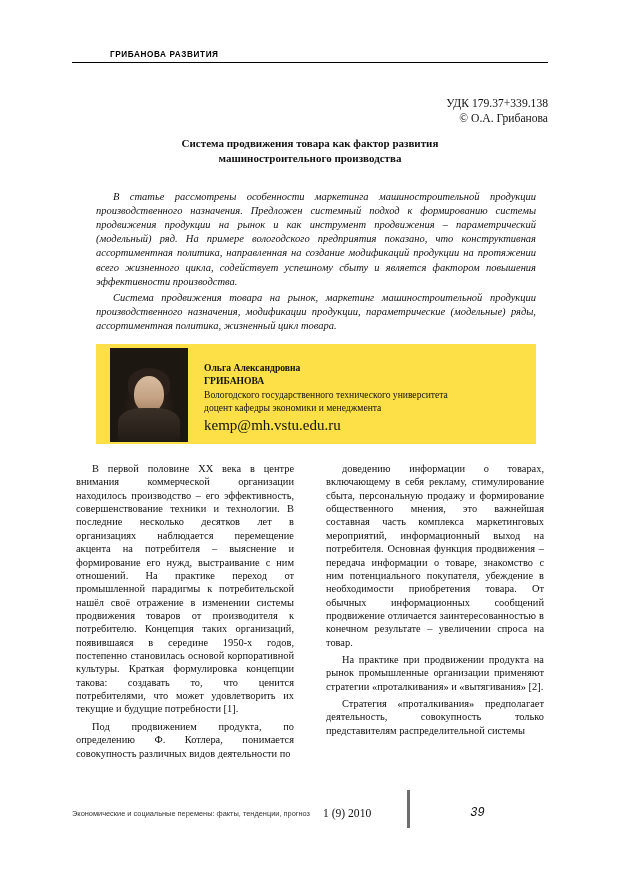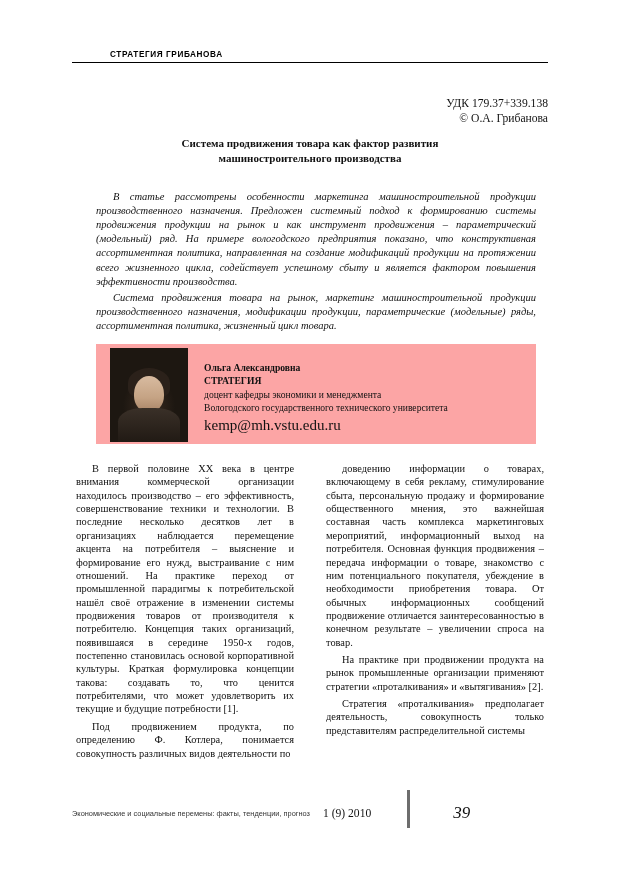--- a/index.html
+++ b/index.html
@@ -91,21 +91,21 @@
     text-indent: 17px;
   }
 
   
   .author-block {
     position: absolute;
     left: 96px;
     top: 344px;
     width: 440px;
     height: 100px;
-    background: #fca5a5;
+    background: #fde047;
   }
   .author-photo {
     position: absolute;
     left: 14px;
     top: 4px;
     width: 78px;
     height: 94px;
     background:
       radial-gradient(ellipse 26px 30px at 50% 62%, #3c3026 0%, #2a2018 55%, #1d1711 100%),
       linear-gradient(160deg, #6f6153 0%, #4a3f33 45%, #2c241c 100%);
@@ -196,32 +196,33 @@
     white-space: nowrap;
   }
   .footer-bar {
     width: 3px;
     height: 38px;
     background: #6d6d6d;
     margin-left: 36px;
     margin-top: -8px;
   }
   .footer-page {
-    font-size: 17px;
+    font-size: 12px;
     font-style: italic;
-    margin-left: 43px;
+    margin-left: 60px;
+    font-family: Liberation Mono, monospace;
   }
 </style>
 </head>
 <body>
 
 <div class="page">
 
   <div class="runhead-wrap">
-    <div class="runhead">СТРАТЕГИЯ ГРИБАНОВА</div>
+    <div class="runhead">ГРИБАНОВА РАЗВИТИЯ</div>
     <div class="runhead-rule"></div>
   </div>
 
   <div class="udc-block">
     <div>УДК 179.37+339.138</div>
     <div>© О.А. Грибанова</div>
   </div>
 
   <div class="title">
     <span>Система продвижения товара как фактор развития</span>
@@ -233,23 +234,23 @@
   <div class="keywords">Система продвижения товара на рынок, маркетинг машиностроительной продукции производственного назначения, модификации продукции, параметрические (модельные) ряды, ассортиментная политика, жизненный цикл товара.</div>
 
   <div class="author-block">
     <div class="author-photo">
       <div class="photo-hair"></div>
       <div class="photo-face"></div>
       <div class="photo-body"></div>
     </div>
     <div class="author-text">
       <div class="author-name-first">Ольга Александровна</div>
-      <div class="author-name-last">СТРАТЕГИЯ</div>
+      <div class="author-name-last">ГРИБАНОВА</div>
+      <div>Вологодского государственного технического университета</div>
       <div>доцент кафедры экономики и менеджмента</div>
-      <div>Вологодского государственного технического университета</div>
       <div class="author-email">kemp@mh.vstu.edu.ru</div>
     </div>
   </div>
 
   <div class="columns">
     <div class="col">
       <p>В первой половине XX века в центре внимания коммерческой организации находилось производство – его эффективность, совершенствование техники и технологии. В последние несколько десятков лет в организациях наблюдается перемещение акцента на потребителя – выяснение и формирование его нужд, выстраивание с ним отношений. На практике переход от промышленной парадигмы к потребительской нашёл своё отражение в изменении системы продвижения товаров от производителя к потребителю. Концепция таких организаций, появившаяся в середине 1950-х годов, постепенно становилась основой корпоративной культуры. Краткая формулировка концепции такова: создавать то, что ценится потребителями, что может удовлетворить их текущие и будущие потребности [1].</p>
       <p>Под продвижением продукта, по определению Ф. Котлера, понимается совокупность различных видов деятельности по</p>
     </div>
     <div class="col">

